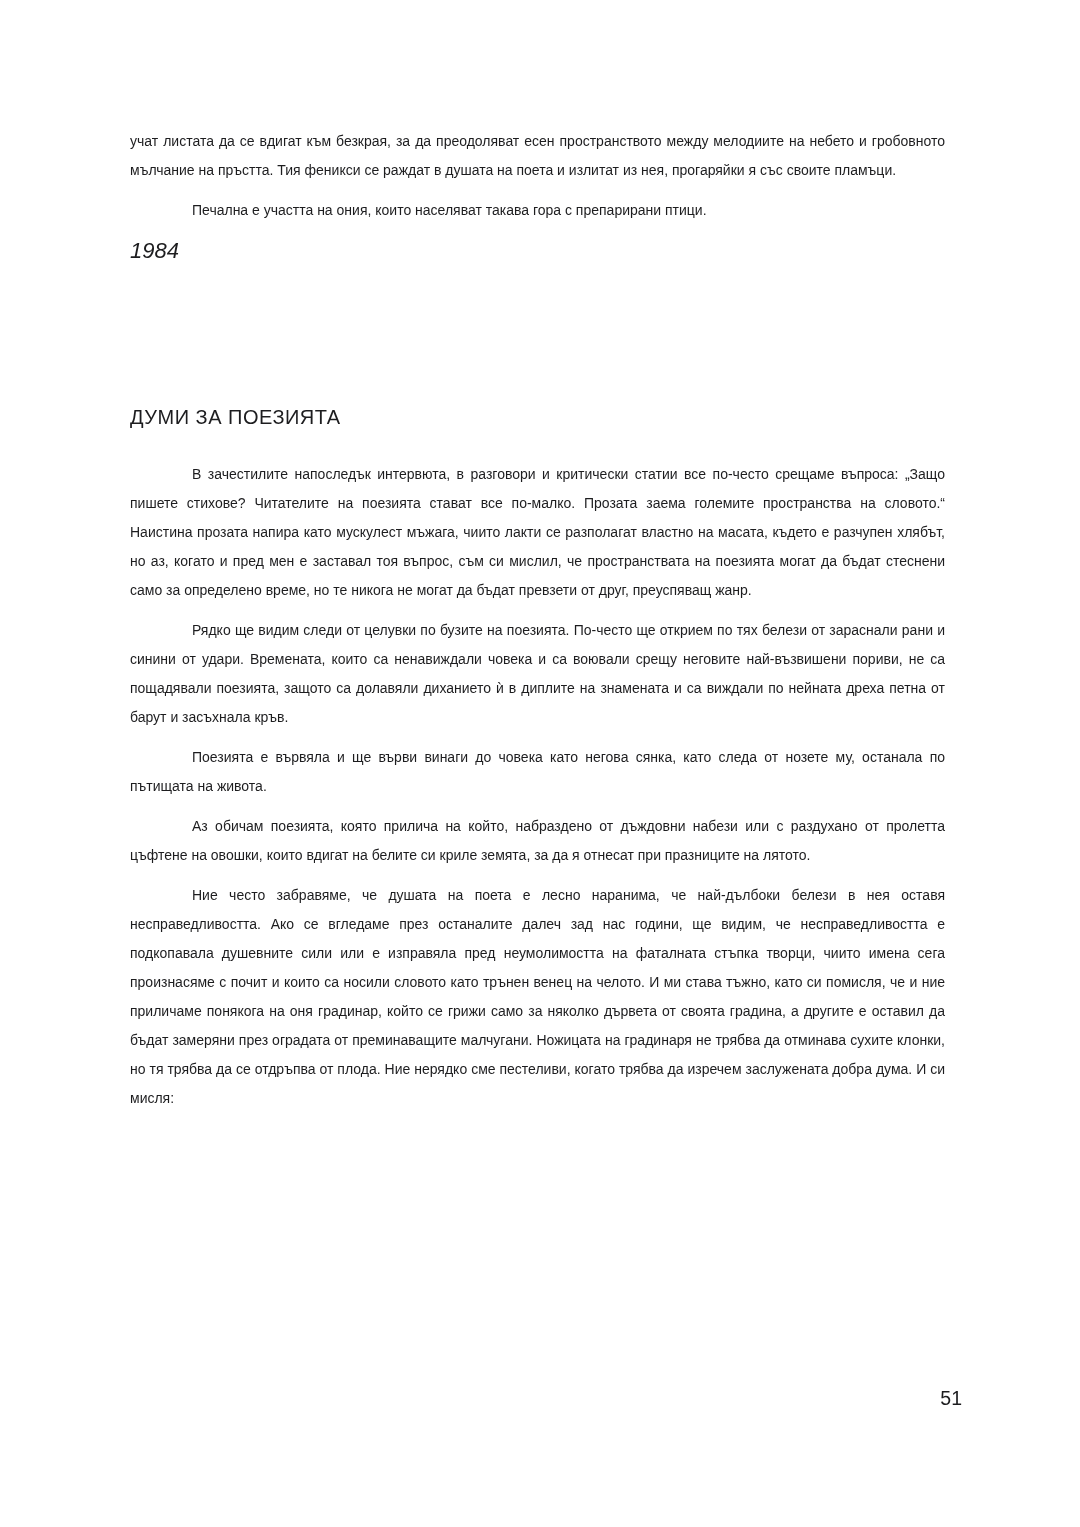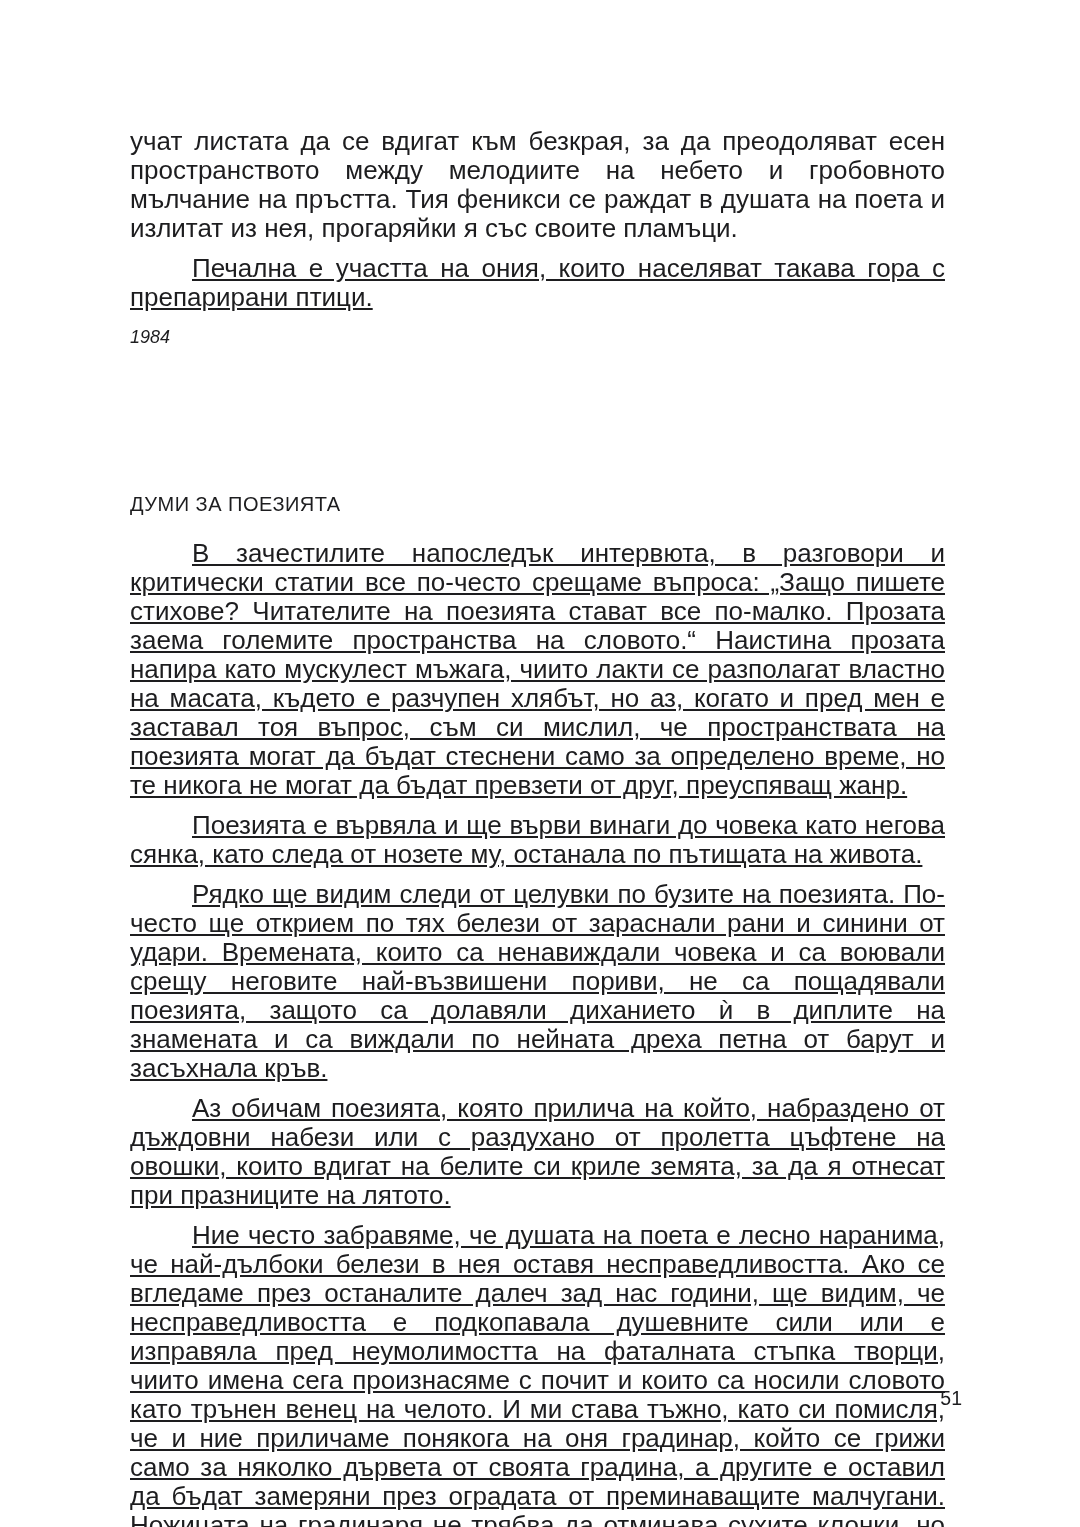--- a/index.html
+++ b/index.html
@@ -16,37 +16,36 @@
   .page {
     position: relative;
     width: 1080px;
     height: 1527px;
     box-sizing: border-box;
     padding: 127px 135px 0 130px;
     overflow: hidden;
   }
   .body-text {
     margin: 0 0 11px 0;
-    font-size: 26px;
+    font-size: 14px;
     line-height: 29px;
     text-align: justify;
   }
   .indent {
     text-indent: 62px;
-    text-decoration: underline;
   }
   .year {
     margin: 0 0 138px 0;
-    font-size: 18px;
+    font-size: 22px;
     line-height: 29px;
     font-style: italic;
     text-align: left;
   }
   .essay-title {
-    margin: 0 0 20px 0;
+    margin: 0 0 28px 0;
     font-size: 20px;
     line-height: 29px;
     font-weight: normal;
     letter-spacing: 0.5px;
     text-align: left;
   }
   .page-number {
     position: absolute;
     top: 1384px;
     right: 118px;
@@ -63,23 +62,23 @@
   <p class="body-text">учат листата да се вдигат към безкрая, за да преодоляват есен пространството между мелодиите на небето и гробовното мълчание на пръстта. Тия феникси се раждат в душата на поета и излитат из нея, прогаряйки я със своите пламъци.</p>
 
   <p class="body-text indent">Печална е участта на ония, които населяват такава гора с препарирани птици.</p>
 
   <p class="year">1984</p>
 
   <h1 class="essay-title">ДУМИ ЗА ПОЕЗИЯТА</h1>
 
   <p class="body-text indent">В зачестилите напоследък интервюта, в разговори и критически статии все по-често срещаме въпроса: „Защо пишете стихове? Читателите на поезията стават все по-малко. Прозата заема големите пространства на словото.“ Наистина прозата напира като мускулест мъжага, чиито лакти се разполагат властно на масата, където е разчупен хлябът, но аз, когато и пред мен е заставал тоя въпрос, съм си мислил, че пространствата на поезията могат да бъдат стеснени само за определено време, но те никога не могат да бъдат превзети от друг, преуспяващ жанр.</p>
 
+  <p class="body-text indent">Рядко ще видим следи от целувки по бузите на поезията. По-често ще открием по тях белези от зараснали рани и синини от удари. Времената, които са ненавиждали човека и са воювали срещу неговите най-възвишени пориви, не са пощадявали поезията, защото са долавяли диханието ѝ в диплите на знамената и са виждали по нейната дреха петна от барут и засъхнала кръв.</p>
+
   <p class="body-text indent">Поезията е вървяла и ще върви винаги до човека като негова сянка, като следа от нозете му, останала по пътищата на живота.</p>
-
-  <p class="body-text indent">Рядко ще видим следи от целувки по бузите на поезията. По-често ще открием по тях белези от зараснали рани и синини от удари. Времената, които са ненавиждали човека и са воювали срещу неговите най-възвишени пориви, не са пощадявали поезията, защото са долавяли диханието ѝ в диплите на знамената и са виждали по нейната дреха петна от барут и засъхнала кръв.</p>
 
   <p class="body-text indent">Аз обичам поезията, която прилича на който, набраздено от дъждовни набези или с раздухано от пролетта цъфтене на овошки, които вдигат на белите си криле земята, за да я отнесат при празниците на лятото.</p>
 
   <p class="body-text indent">Ние често забравяме, че душата на поета е лесно наранима, че най-дълбоки белези в нея оставя несправедливостта. Ако се вгледаме през останалите далеч зад нас години, ще видим, че несправедливостта е подкопавала душевните сили или е изправяла пред неумолимостта на фаталната стъпка творци, чиито имена сега произнасяме с почит и които са носили словото като трънен венец на челото. И ми става тъжно, като си помисля, че и ние приличаме понякога на оня градинар, който се грижи само за няколко дървета от своята градина, а другите е оставил да бъдат замеряни през оградата от преминаващите малчугани. Ножицата на градинаря не трябва да отминава сухите клонки, но тя трябва да се отдръпва от плода. Ние нерядко сме пестеливи, когато трябва да изречем заслужената добра дума. И си мисля:</p>
 
   <div class="page-number">51</div>
 
 </div>
 
 </body></html>

